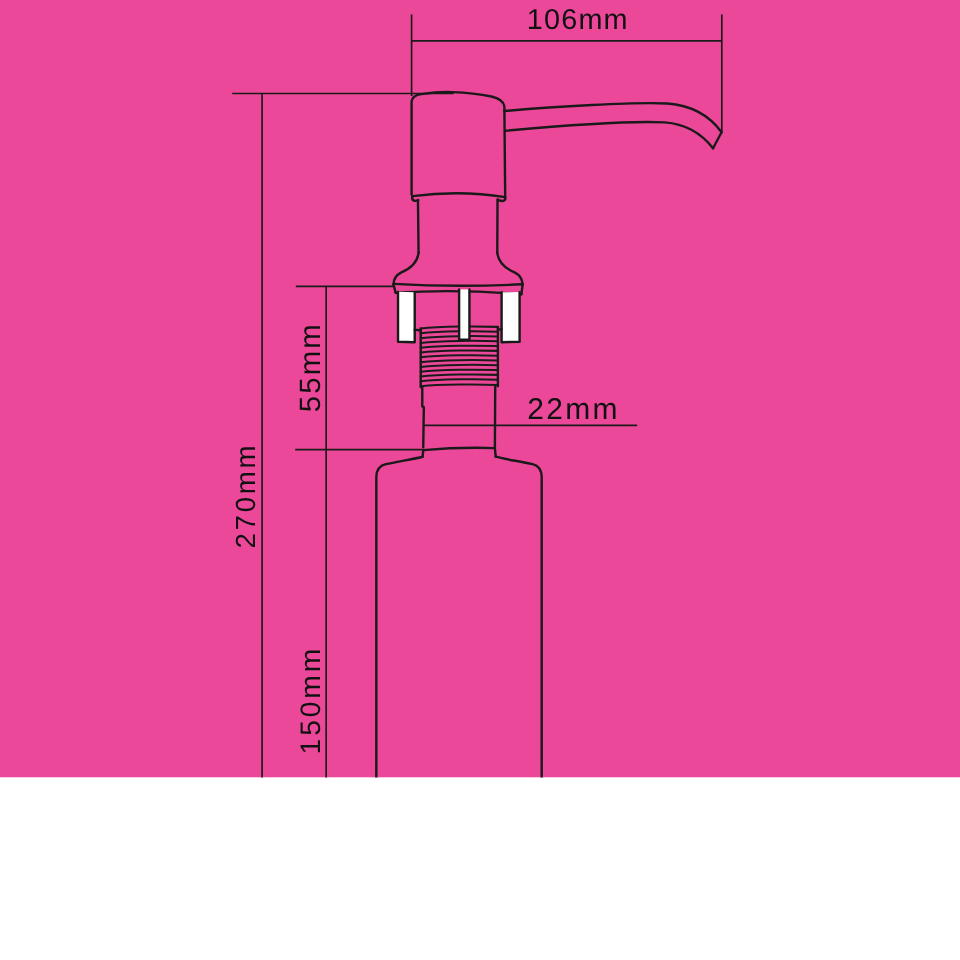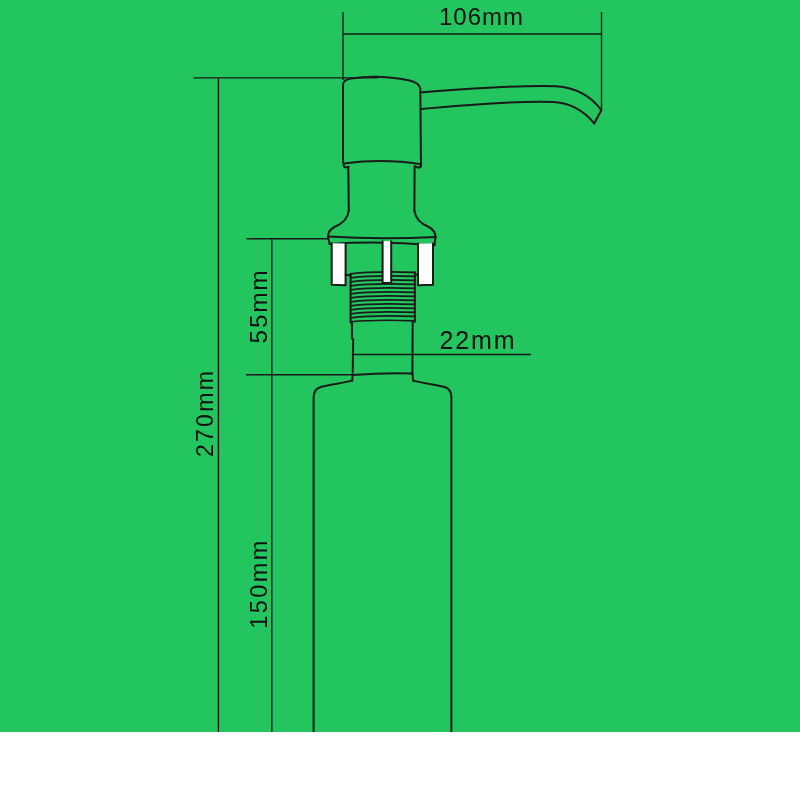--- a/index.html
+++ b/index.html
@@ -1,16 +1,16 @@
 <!DOCTYPE html>
 <html><head>
 <meta charset="utf-8">
 <style>
   html,body{margin:0;padding:0;background:#ffffff;}
-  .wrap{width:800px;height:732px;position:relative;background:#22c55e;}
+  .wrap{width:800px;height:648px;position:relative;background:#ec4899;}
   svg{display:block;}
   text{font-family:"Liberation Sans",sans-serif;fill:#111;}
 </style>
 </head>
 <body>
 <div class="wrap">
 <svg width="800" height="800" viewBox="0 0 800 800">
   <g fill="none" stroke="#1a1a1a" stroke-width="2" stroke-linecap="round" stroke-linejoin="round">
 
     <path d="M343 162 L343 84.5 Q343.5 79.5 351 78.4 C360 77.1 370 76.5 377 76.8 C388 77.2 401 78.7 409.5 80.4 Q419.3 82.6 420.3 88.5 L421 164.5"></path>

